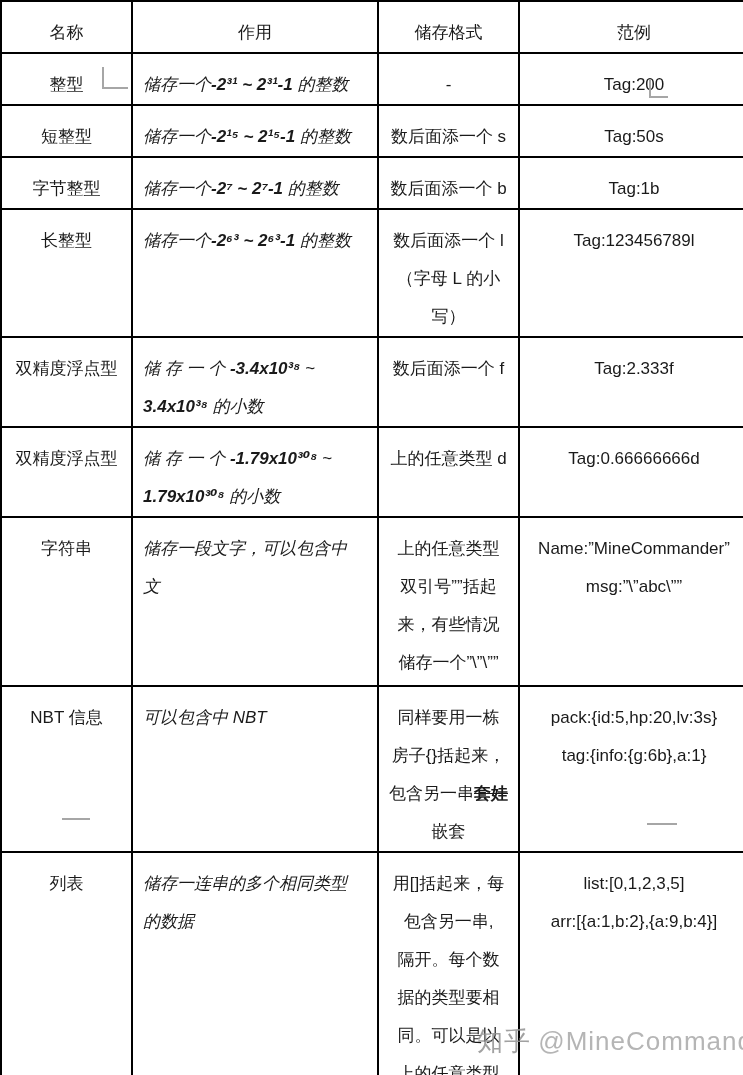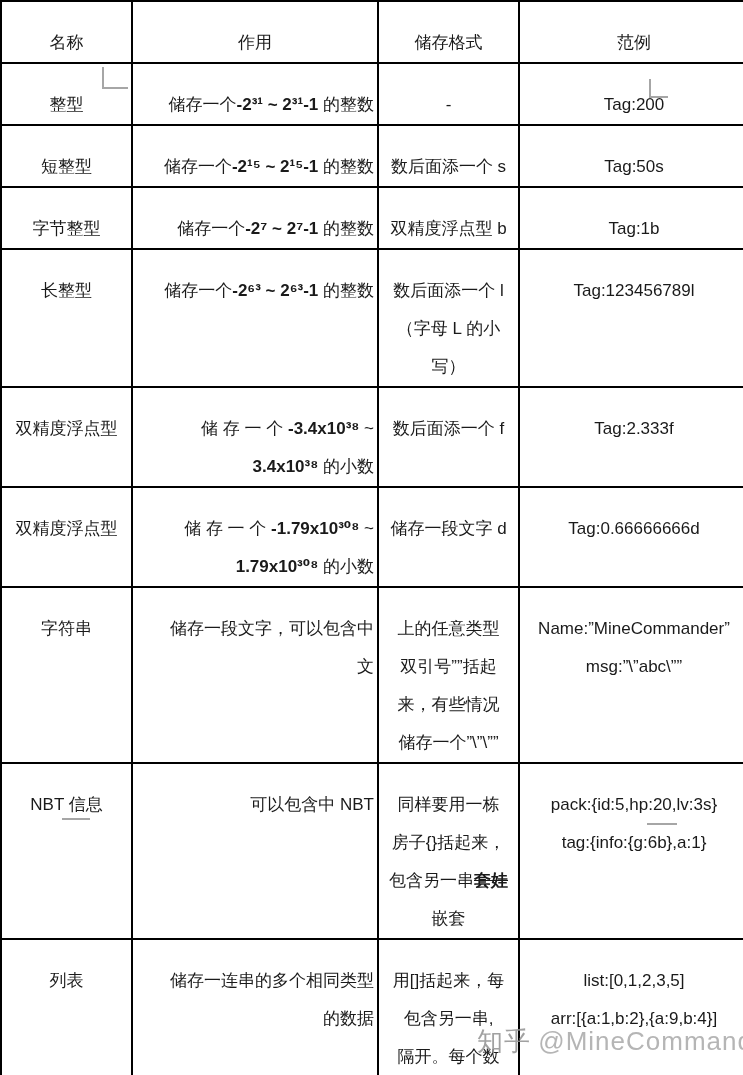--- a/index.html
+++ b/index.html
@@ -16,34 +16,34 @@
     background: #ffffff;
   }
   table.nbt-table {
     border-collapse: collapse;
     table-layout: fixed;
     width: 748px; 
   }
   th, td {
     border: 2px solid #000000;
     vertical-align: top;
-    padding-top: 22px;
+    padding-top: 12px;
     overflow: hidden;
   }
   th {
     font-weight: normal;
     font-size: 17px;
     line-height: 38px;
     height: 50px;
     text-align: center;
   }
   td { font-size: 17px; line-height: 38px; }
   td .line { white-space: nowrap; }
   td.c-name, td.c-format, td.c-example { text-align: center; }
-  td.c-usage { text-align: right; padding-left: 10px; padding-right: 3px; }
+  td.c-usage { text-align: left; padding-left: 10px; padding-right: 3px; font-style: italic; }
   .seg-b { font-weight: bold; }
   s { text-decoration: line-through; font-weight: bold; }
 
   
   tbody tr:nth-child(1) { height: 51px; }
   tbody tr:nth-child(2) { height: 51px; }
   tbody tr:nth-child(3) { height: 51px; }
   tbody tr:nth-child(4) { height: 128px; }
   tbody tr:nth-child(5) { height: 80px; }
   tbody tr:nth-child(6) { height: 82px; }
@@ -124,21 +124,21 @@
           </td>
         </tr>
         <tr>
           <td class="c-name">
             <div class="line">字节整型</div>
           </td>
           <td class="c-usage">
             <div class="line"><span>储存一个</span><span class="seg-b">-2⁷ ~ 2⁷-1</span><span> 的整数</span></div>
           </td>
           <td class="c-format">
-            <div class="line">双精度浮点型 b</div>
+            <div class="line">数后面添一个 b</div>
           </td>
           <td class="c-example">
             <div class="line">Tag:1b</div>
           </td>
         </tr>
         <tr>
           <td class="c-name">
             <div class="line">长整型</div>
           </td>
           <td class="c-usage">
@@ -170,21 +170,21 @@
         </tr>
         <tr>
           <td class="c-name">
             <div class="line">双精度浮点型</div>
           </td>
           <td class="c-usage">
             <div class="line"><span>储 存 一 个 </span><span class="seg-b">-1.79x10³⁰⁸</span><span>  ~</span></div>
             <div class="line"><span class="seg-b">1.79x10³⁰⁸</span><span> 的小数</span></div>
           </td>
           <td class="c-format">
-            <div class="line">储存一段文字 d</div>
+            <div class="line">上的任意类型 d</div>
           </td>
           <td class="c-example">
             <div class="line">Tag:0.66666666d</div>
           </td>
         </tr>
         <tr>
           <td class="c-name">
             <div class="line">字符串</div>
           </td>
           <td class="c-usage">

